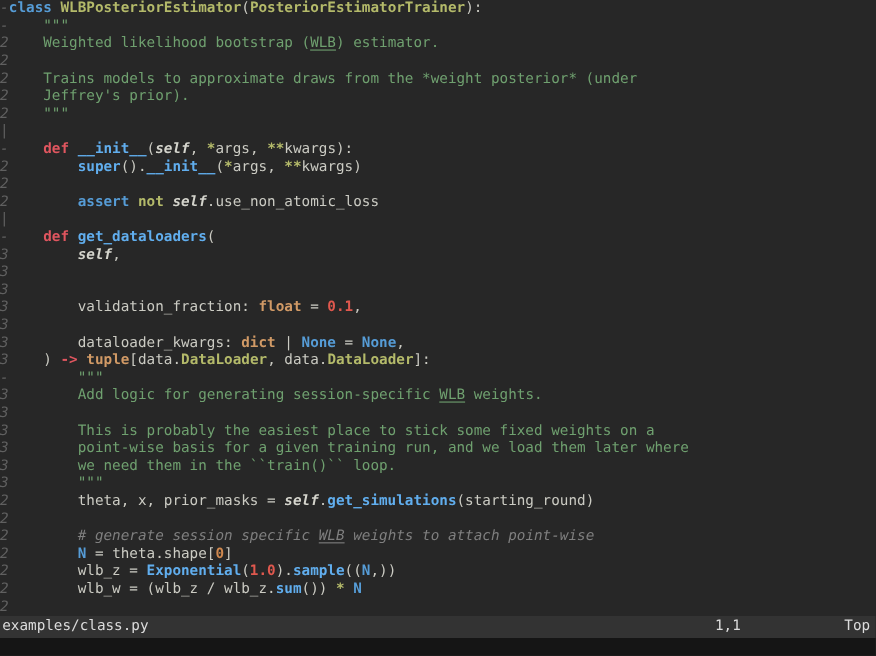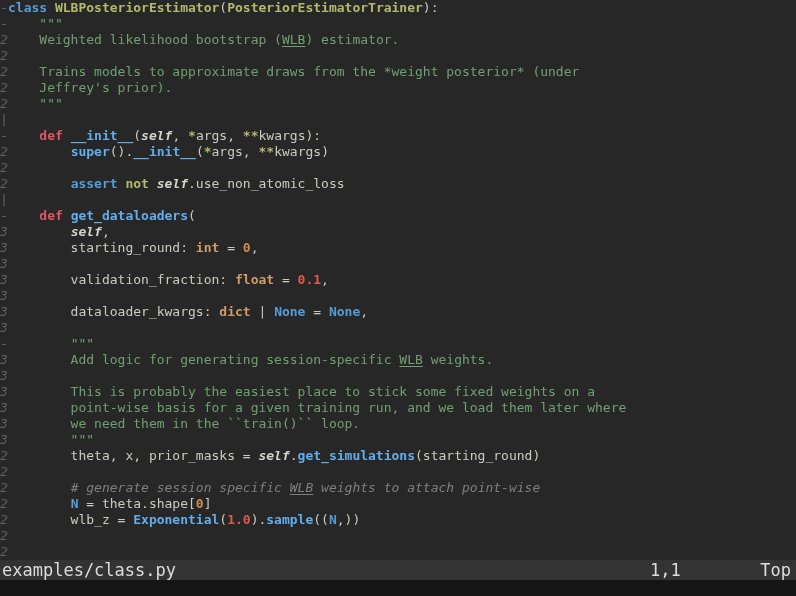--- a/index.html
+++ b/index.html
@@ -42,21 +42,21 @@
   .type{color:var(--type-orange);font-weight:bold;}
   .num{color:var(--int-orange);font-weight:bold;}
   .flt{color:var(--float-red);font-weight:bold;}
   .grn{color:var(--docstring-green);}
   .com{color:var(--comment-gray);font-style:italic;}
   .self{color:#d4d4cc;font-style:italic;font-weight:bold;}
   .u{text-decoration:underline;text-underline-offset:2px;}
   #status-bar{
     position:absolute;top:560px;left:0;width:796px;height:20px;
     background:var(--statusbar-bg);color:var(--statusbar-fg);
-    font-size:17px;line-height:20px;
+    font-size:13px;line-height:20px;
   }
   #status-filename{position:absolute;left:2px;top:0;}
   #status-pos{position:absolute;left:650px;top:0;}
   #status-top{position:absolute;right:5px;top:0;}
   #cmdline{
     position:absolute;top:580px;left:0;width:796px;height:16px;
     background:var(--cmdline-bg);
   }
 </style>
 </head>
@@ -119,38 +119,38 @@
       <div class="line">
         <span class="gutter">-</span>
         <span class="code-text"><span>    </span><span class="red">def</span><span> </span><span class="fn">get_dataloaders</span><span>(</span></span>
       </div>
       <div class="line">
         <span class="gutter">3</span>
         <span class="code-text"><span>        </span><span class="self">self</span><span>,</span></span>
       </div>
       <div class="line">
         <span class="gutter">3</span>
-        <span class="code-text"><span>        starting_round: </span><span class="type">int</span><span> = </span><span class="num">0</span><span>,</span></span>
       </div>
       <div class="line">
         <span class="gutter">3</span>
       </div>
       <div class="line">
         <span class="gutter">3</span>
         <span class="code-text"><span>        validation_fraction: </span><span class="type">float</span><span> = </span><span class="flt">0.1</span><span>,</span></span>
       </div>
       <div class="line">
         <span class="gutter">3</span>
       </div>
       <div class="line">
         <span class="gutter">3</span>
         <span class="code-text"><span>        dataloader_kwargs: </span><span class="type">dict</span><span> | </span><span class="kw">None</span><span> = </span><span class="kw">None</span><span>,</span></span>
       </div>
       <div class="line">
         <span class="gutter">3</span>
+        <span class="code-text"><span>    ) </span><span class="red">-&gt;</span><span> </span><span class="type">tuple</span><span>[data.</span><span class="olive">DataLoader</span><span>, data.</span><span class="olive">DataLoader</span><span>]:</span></span>
       </div>
       <div class="line">
         <span class="gutter">-</span>
         <span class="code-text"><span>        </span><span class="grn">"""</span></span>
       </div>
       <div class="line">
         <span class="gutter">3</span>
         <span class="code-text"><span class="grn">        Add logic for generating session-specific </span><span class="grn u">WLB</span><span class="grn"> weights.</span></span>
       </div>
       <div class="line">
@@ -188,20 +188,21 @@
       <div class="line">
         <span class="gutter">2</span>
         <span class="code-text"><span>        </span><span class="kw">N</span><span> = theta.shape[</span><span class="num">0</span><span>]</span></span>
       </div>
       <div class="line">
         <span class="gutter">2</span>
         <span class="code-text"><span>        wlb_z = </span><span class="fn">Exponential</span><span>(</span><span class="flt">1.0</span><span>).</span><span class="fn">sample</span><span>((</span><span class="kw">N</span><span>,))</span></span>
       </div>
       <div class="line">
         <span class="gutter">2</span>
+        <span class="code-text"><span>        wlb_w = (wlb_z / wlb_z.</span><span class="fn">sum</span><span>()) </span><span class="olive">*</span><span> </span><span class="kw">N</span></span>
       </div>
       <div class="line">
         <span class="gutter">2</span>
         <span class="code-text"></span>
       </div>
     </div>
   <div id="status-bar">
     <span id="status-filename">examples/class.py</span>
     <span id="status-pos">1,1</span>
     <span id="status-top">Top</span>

